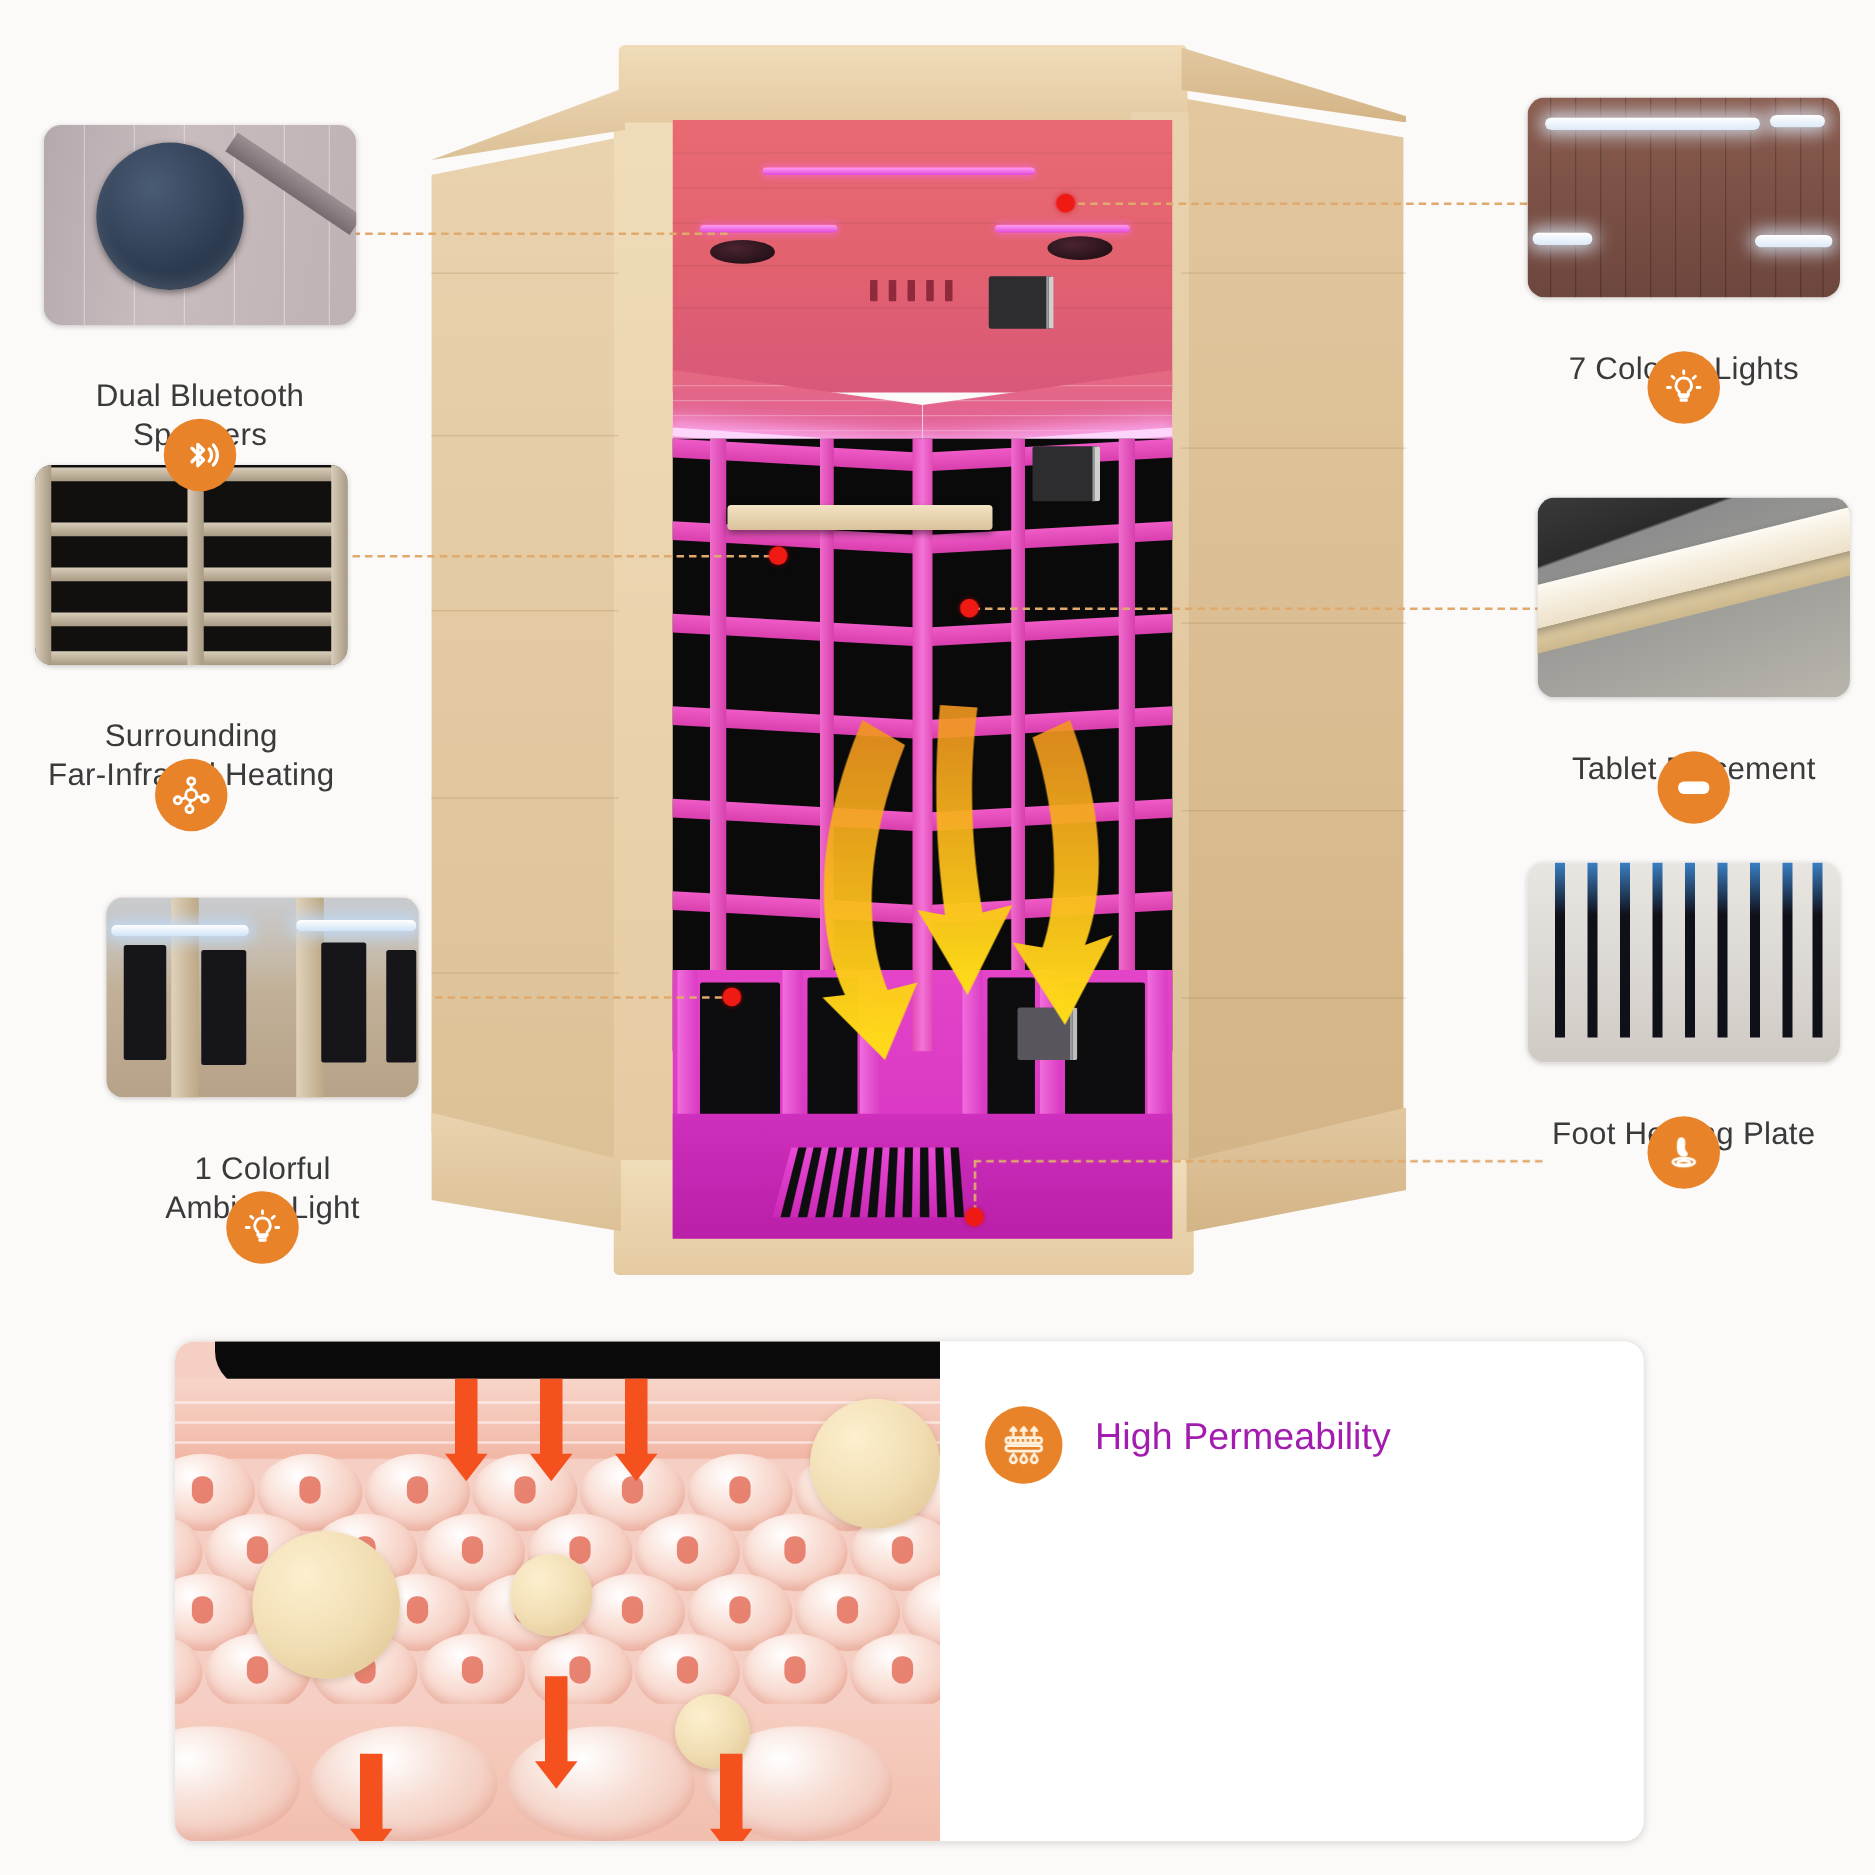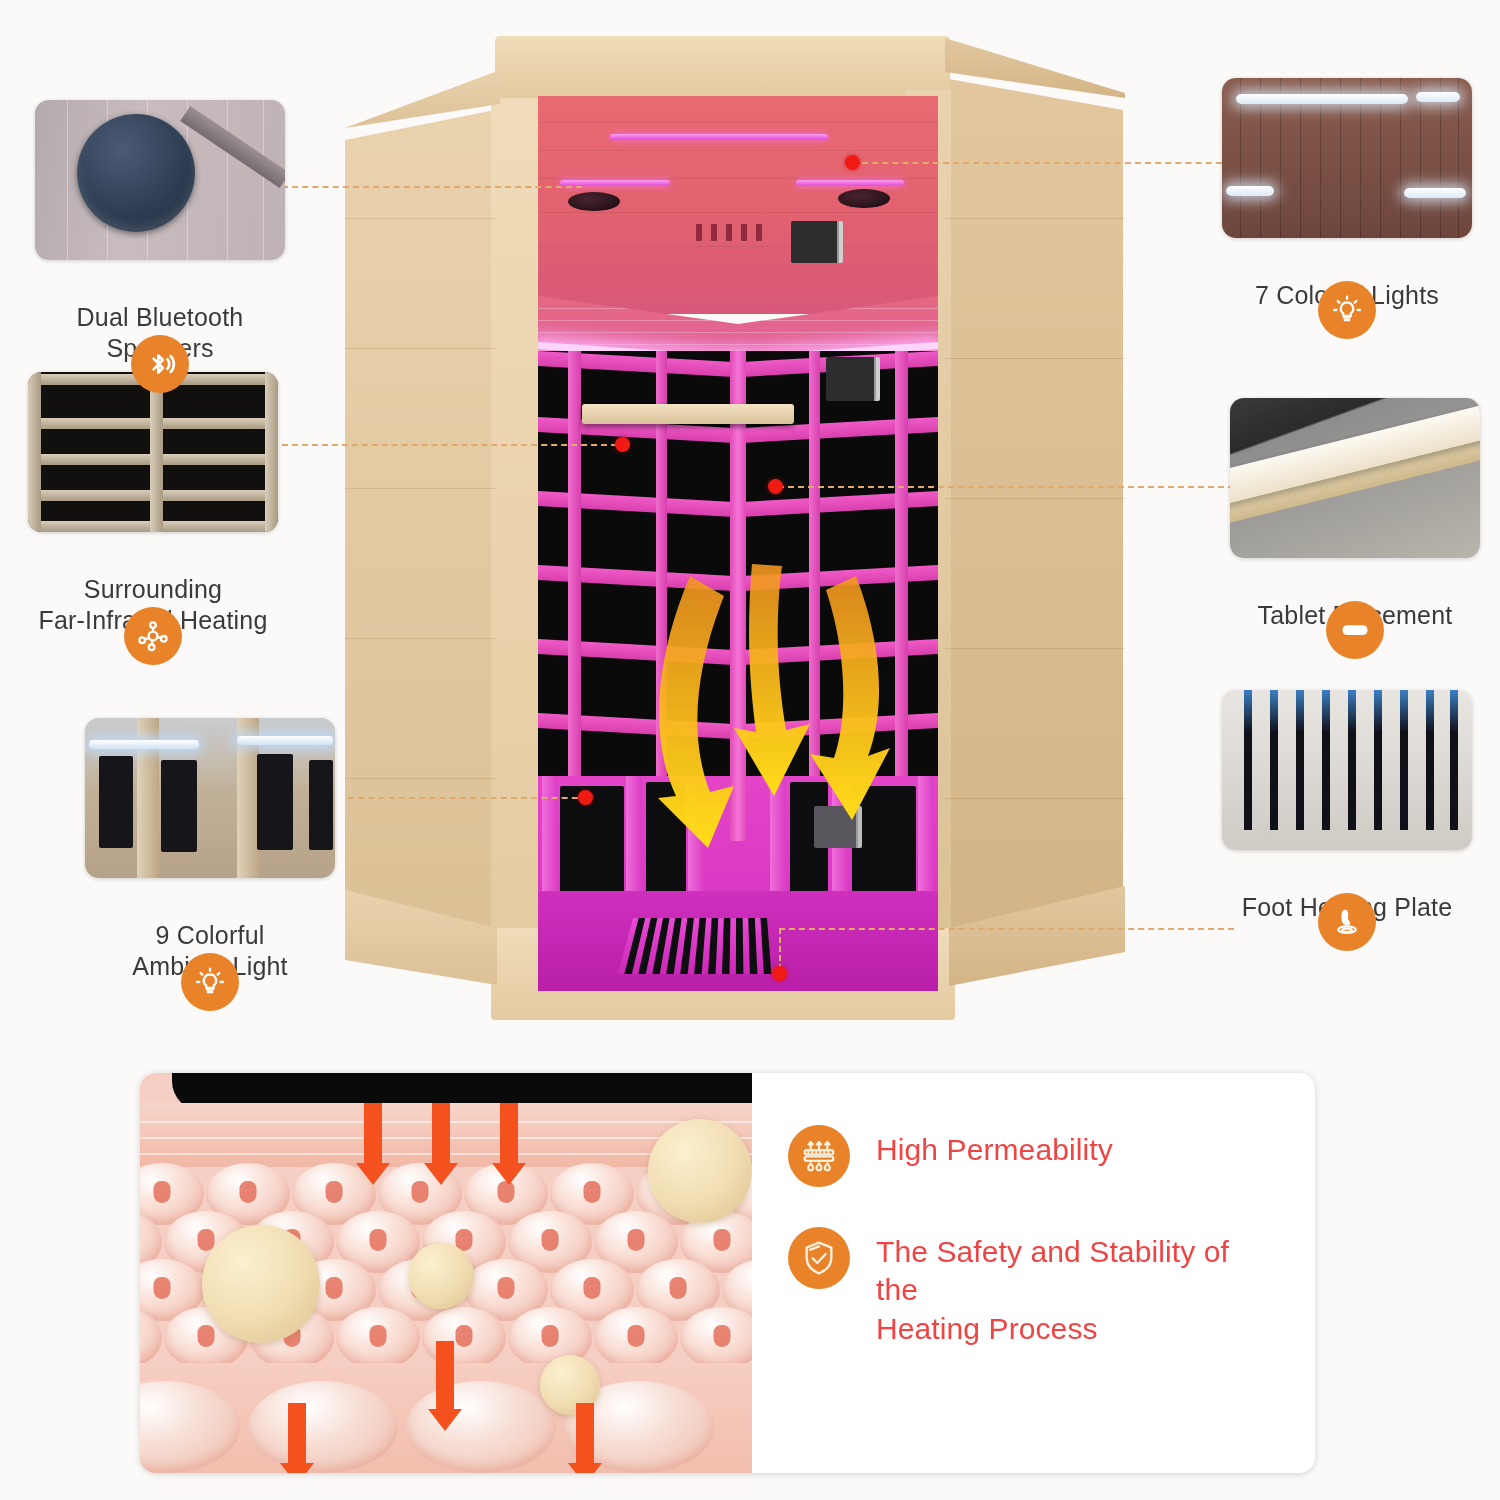--- a/index.html
+++ b/index.html
@@ -170,21 +170,21 @@
   .arrow-d .shaft { position:absolute; left:50%; transform:translateX(-50%); top:0; background:#f4511e; }
   .arrow-d .head { position:absolute; left:50%; transform:translateX(-50%); bottom:0;
     width:0; height:0; border-left:17px solid transparent; border-right:17px solid transparent;
     border-top:22px solid #f4511e; }
 
   #blist { flex:1; padding:52px 40px 0 36px; display:flex; flex-direction:column; gap:40px; }
   .brow { display:flex; align-items:flex-start; gap:26px; }
   .bicon { flex:none; width:62px; height:62px; border-radius:50%; background:#e8832a;
      display:flex; align-items:center; justify-content:center; }
   .bicon svg { width:40px; height:40px; }
-  .btext { color:#ef4444; font-size:30px; line-height:1.28; padding-top:6px; letter-spacing:.1px; }
+  .btext { color:#a21caf; font-size:30px; line-height:1.28; padding-top:6px; letter-spacing:.1px; }
 </style>
 </head>
 <body>
 
 <div id="sauna">
 
   <div class="panel wood-b" style="left:0px; top:92px; width:150px; height:830px; clip-path:polygon(0 30px,100% 0,100% 100%,0 96%);"></div>
 
   <div class="panel wood-a" style="left:146px; top:70px; width:52px; height:880px;"></div>
 
@@ -418,21 +418,21 @@
     </div>
   </div>
   <div class="badge">
     <svg viewBox="0 0 24 24" fill="none" stroke="#fff" stroke-width="1.6" stroke-linecap="round">
       <path d="M12 6.6a4.4 4.4 0 0 0-2.6 7.9v1.6h5.2v-1.6A4.4 4.4 0 0 0 12 6.6Z"></path>
       <path d="M10 17.4h4M10.4 19.2h3.2"></path>
       <path d="M12 2.6v1.6M5.4 5.6l1.2 1.2M2.8 12h1.7M18.6 5.6l-1.2 1.2M21.2 12h-1.7"></path>
     </svg>
   </div>
   <div class="cap">
-    <div>9 Colorful</div>
+    <div>1 Colorful</div>
       <div>Ambient Light</div>
   </div>
 </div>
 
 <div class="feat" style="left:1222px; top:78px;">
   <div class="thumb">
     <div class="inner art-ceil">
       <div class="cpl" style="left:18px;"></div>
         <div class="cpl" style="left:38px;"></div>
       <div class="cpl" style="left:58px;"></div>
@@ -609,29 +609,16 @@
           <path d="M7 16.4c-1 1.2-1.5 2-1.5 2.7a1.5 1.5 0 0 0 3 0c0-.7-.5-1.5-1.5-2.7Z"></path>
           <path d="M12 16.4c-1 1.2-1.5 2-1.5 2.7a1.5 1.5 0 0 0 3 0c0-.7-.5-1.5-1.5-2.7Z"></path>
           <path d="M17 16.4c-1 1.2-1.5 2-1.5 2.7a1.5 1.5 0 0 0 3 0c0-.7-.5-1.5-1.5-2.7Z"></path>
         </svg>
       </div>
       <div class="btext">
         <div>High Permeability</div>
       </div>
     </div>
 
-    <div class="brow">
-      <div class="bicon">
-        <svg viewBox="0 0 24 24" fill="none" stroke="#fdf0dc" stroke-width="1.4" stroke-linecap="round" stroke-linejoin="round">
-          <path d="M12 2.8 4.6 5.8v6.1c0 4.4 3.1 7.6 7.4 9.3 4.3-1.7 7.4-4.9 7.4-9.3V5.8Z"></path>
-          <path d="M8.2 12.2l2.8 2.8 5-5.4"></path>
-          <path d="M6.6 7.1 12 5"></path>
-        </svg>
-      </div>
-      <div class="btext">
-        <div>The Safety and Stability of the</div>
-          <div>Heating Process</div>
-      </div>
-    </div>
 
 
   </div>
 </div>
 
 </body></html>

